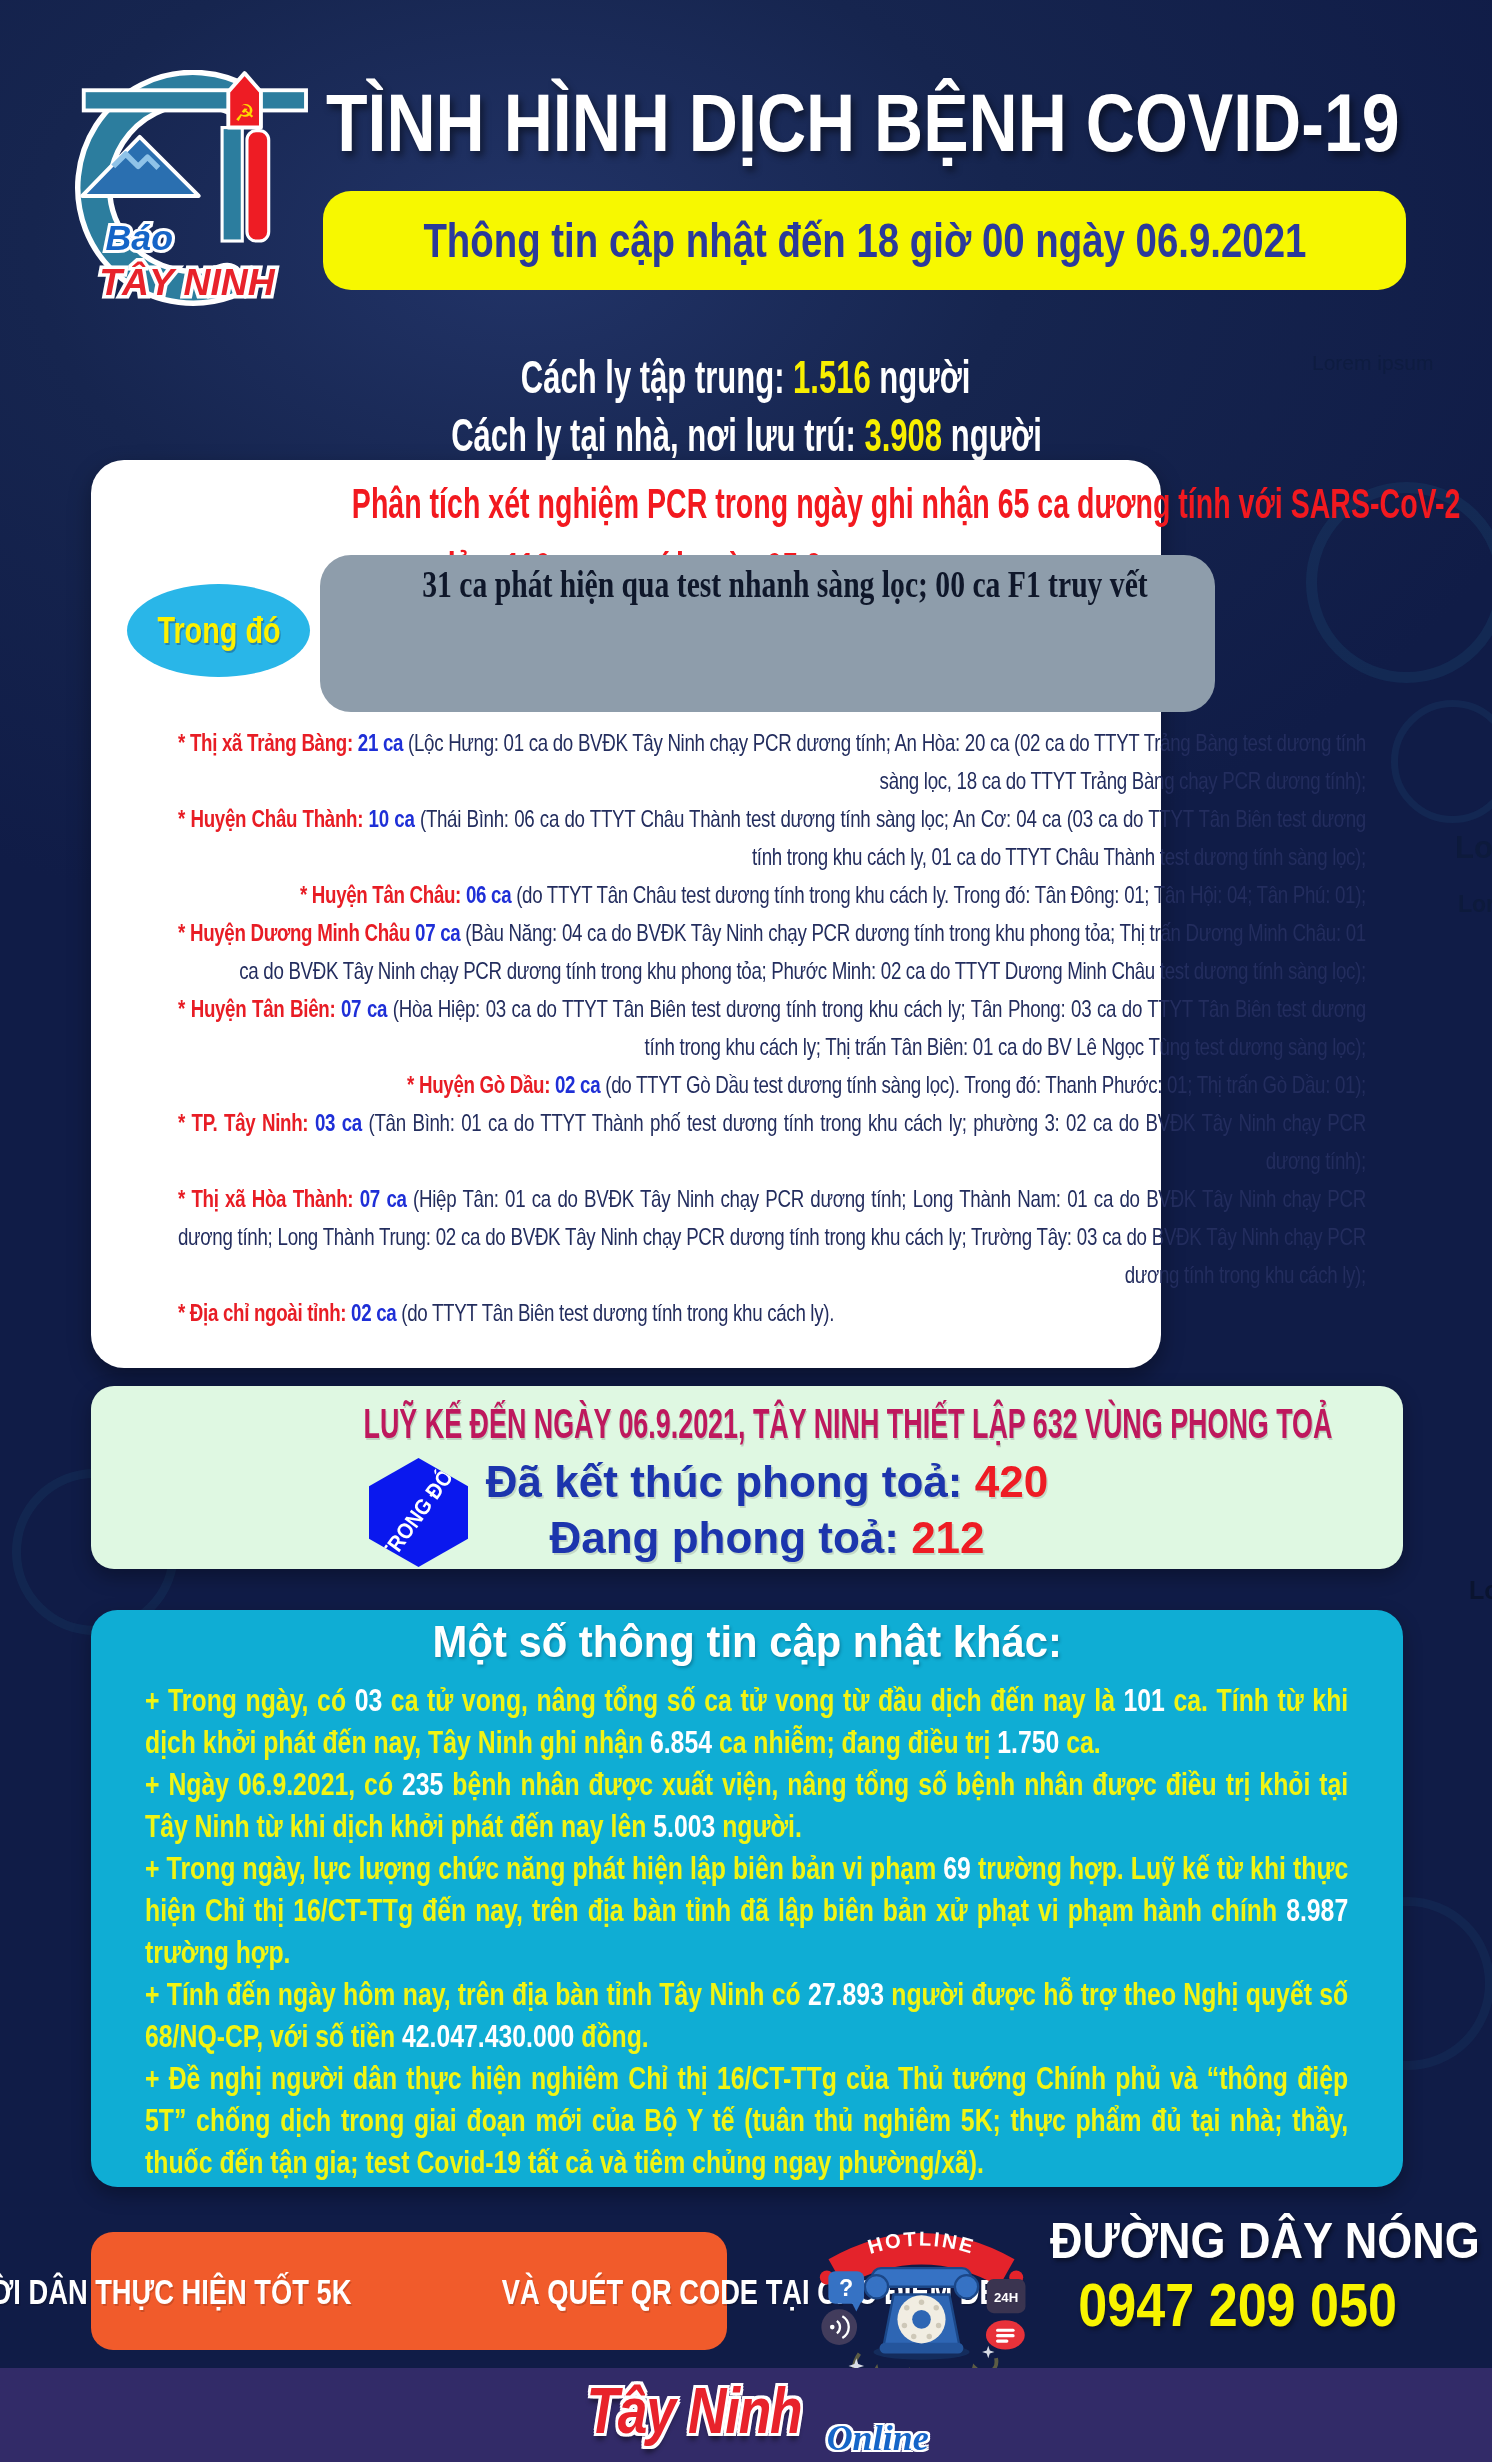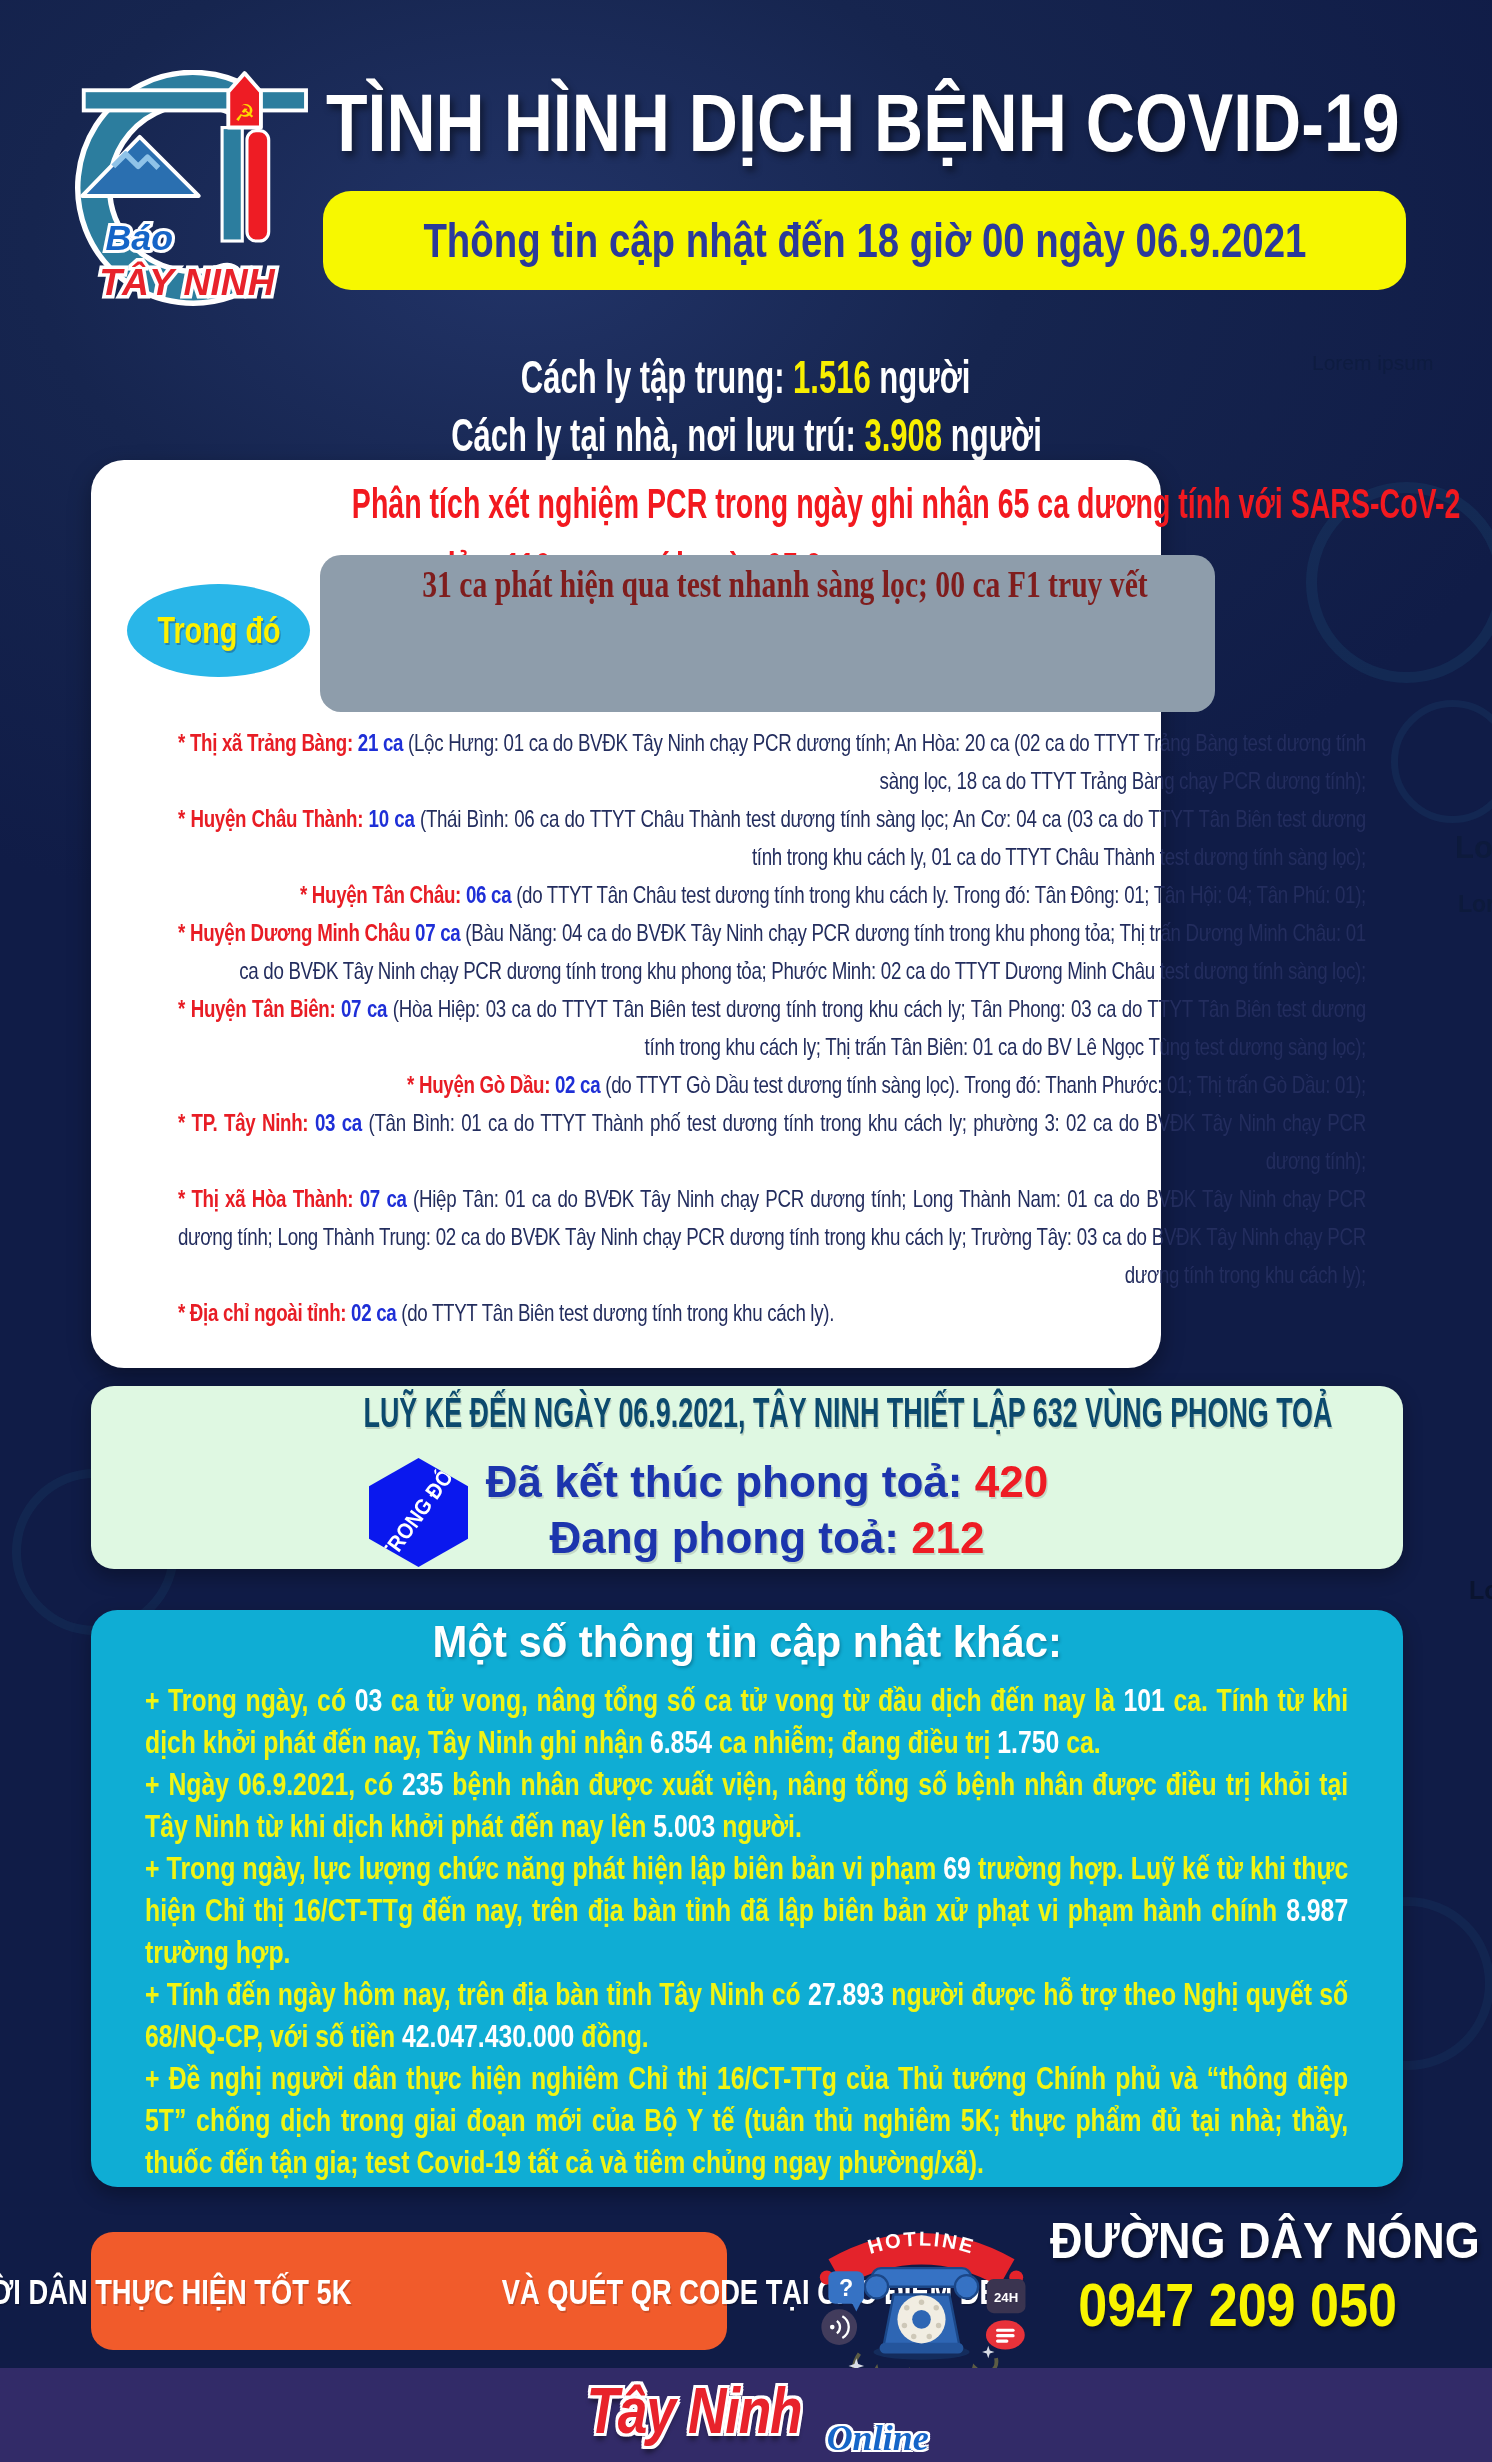--- a/index.html
+++ b/index.html
@@ -33,34 +33,34 @@
   .lorem3{left:1458px;top:891px;font-size:23px;}
   .lorem4{left:1469px;top:1576px;font-size:25px;color:#0a1430;}
   
   .pcr-box{position:absolute;left:91px;top:460px;width:1070px;height:908px;background:#fff;
     border-radius:33px;box-shadow:0 9.3px 22px rgba(0,0,0,.35);}
   .pcr-heading{padding-top:17px;text-align:center;color:#f2191f;font-weight:bold;line-height:54px;}
   .pcr-heading .sq{font-size:42px;transform:scaleX(.68);}
   .trong-do{position:absolute;left:36px;top:124px;width:183px;height:93px;background:#29b6e8;border-radius:50%;
     display:flex;align-items:center;justify-content:center;}
   .trong-do .sq{font-size:36px;font-weight:bold;color:#fdf100;transform:scaleX(.8);text-shadow:1.6px 2.3px 0 rgba(20,40,90,.35);}
-  .pcr-summary{position:absolute;left:229px;top:95px;width:895px;height:157px;background:#8e9dab;border-radius:21px;
-    text-align:center;font-family:"Liberation Serif",serif;font-weight:bold;color:#7f1d1d;padding-top:4.7px;box-sizing:border-box;}
+  .pcr-summary{position:absolute;left:229px;top:95px;width:895px;height:157px;background:#8e9dab;border-radius:31px;
+    text-align:center;font-family:"Liberation Serif",serif;font-weight:bold;color:#0f172a;padding-top:4.7px;box-sizing:border-box;}
   .sum-line{height:49px;line-height:49px;}
   .sum-line .sq{font-size:38px;transform:scaleX(.78);}
   .districts{position:absolute;left:87px;top:264px;width:1523px;transform:scaleX(.78);transform-origin:left top;
     font-size:24px;line-height:38px;letter-spacing:-0.4px;color:#232d5e;}
   .district{text-align:justify;text-align-last:right;}
   .district:last-child{text-align-last:left;}
   .d-name{color:#e81d25;font-weight:bold;}
   .d-count{color:#1e2fd7;font-weight:bold;}
   
   .lockdown-box{position:absolute;left:91px;top:1386px;width:1312px;height:183px;background:#dff8e2;
     border-radius:23px;box-shadow:0 7.8px 18.7px rgba(0,0,0,.3);}
-  .lockdown-title{padding-top:5px;text-align:center;line-height:44px;color:#0c4a6e;font-weight:bold;}
+  .lockdown-title{padding-top:16px;text-align:center;line-height:44px;color:#be185d;font-weight:bold;}
   .lockdown-title .sq{font-size:42px;transform:scaleX(.64);text-shadow:1.6px 2.3px 0 rgba(0,0,0,.15);}
   .badge-hex{position:absolute;left:278px;top:72px;width:99px;height:109px;background:#0a18ee;
     clip-path:polygon(50% 0%,100% 26%,100% 74%,50% 100%,0% 74%,0% 26%);display:flex;align-items:center;justify-content:center;}
   .badge-hex .sq{font-size:22px;font-weight:bold;color:#fff;transform:rotate(-54deg) scaleX(.9);}
   .lockdown-lines{position:absolute;left:334px;top:68px;width:684px;text-align:center;color:#1c35ad;font-weight:bold;}
   .lk-line{height:56px;line-height:56px;font-size:44px;text-shadow:1.6px 2.3px 0 rgba(0,0,0,.12);}
   
   .updates-box{position:absolute;left:91px;top:1610px;width:1312px;height:577px;background:#0fadd4;
     border-radius:26.4px;box-shadow:0 7.8px 18.7px rgba(0,0,0,.3);}
   .updates-heading{padding-top:7.8px;text-align:center;color:#fff;font-weight:bold;line-height:48px;}

